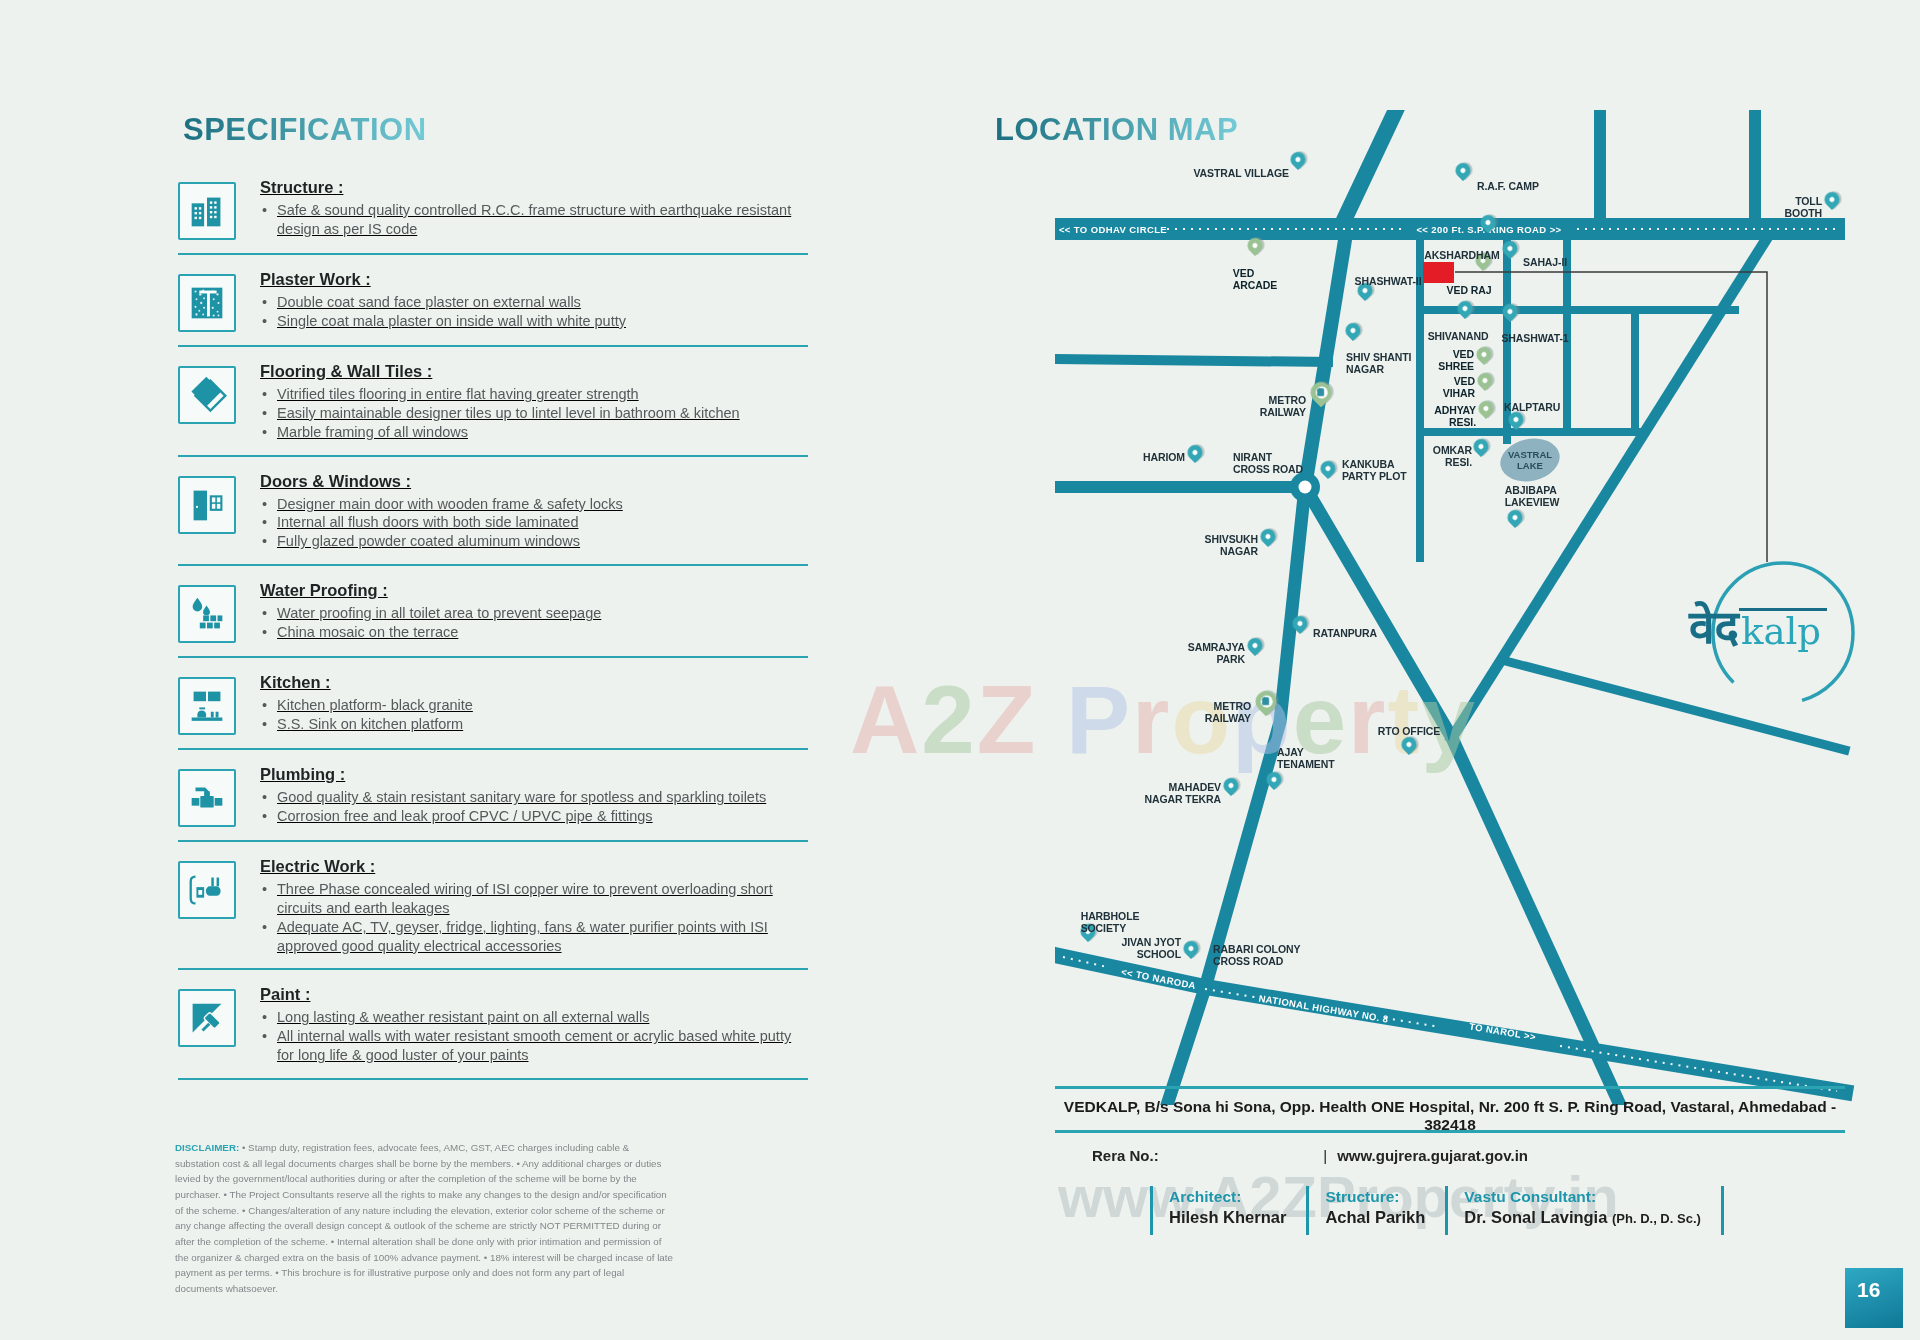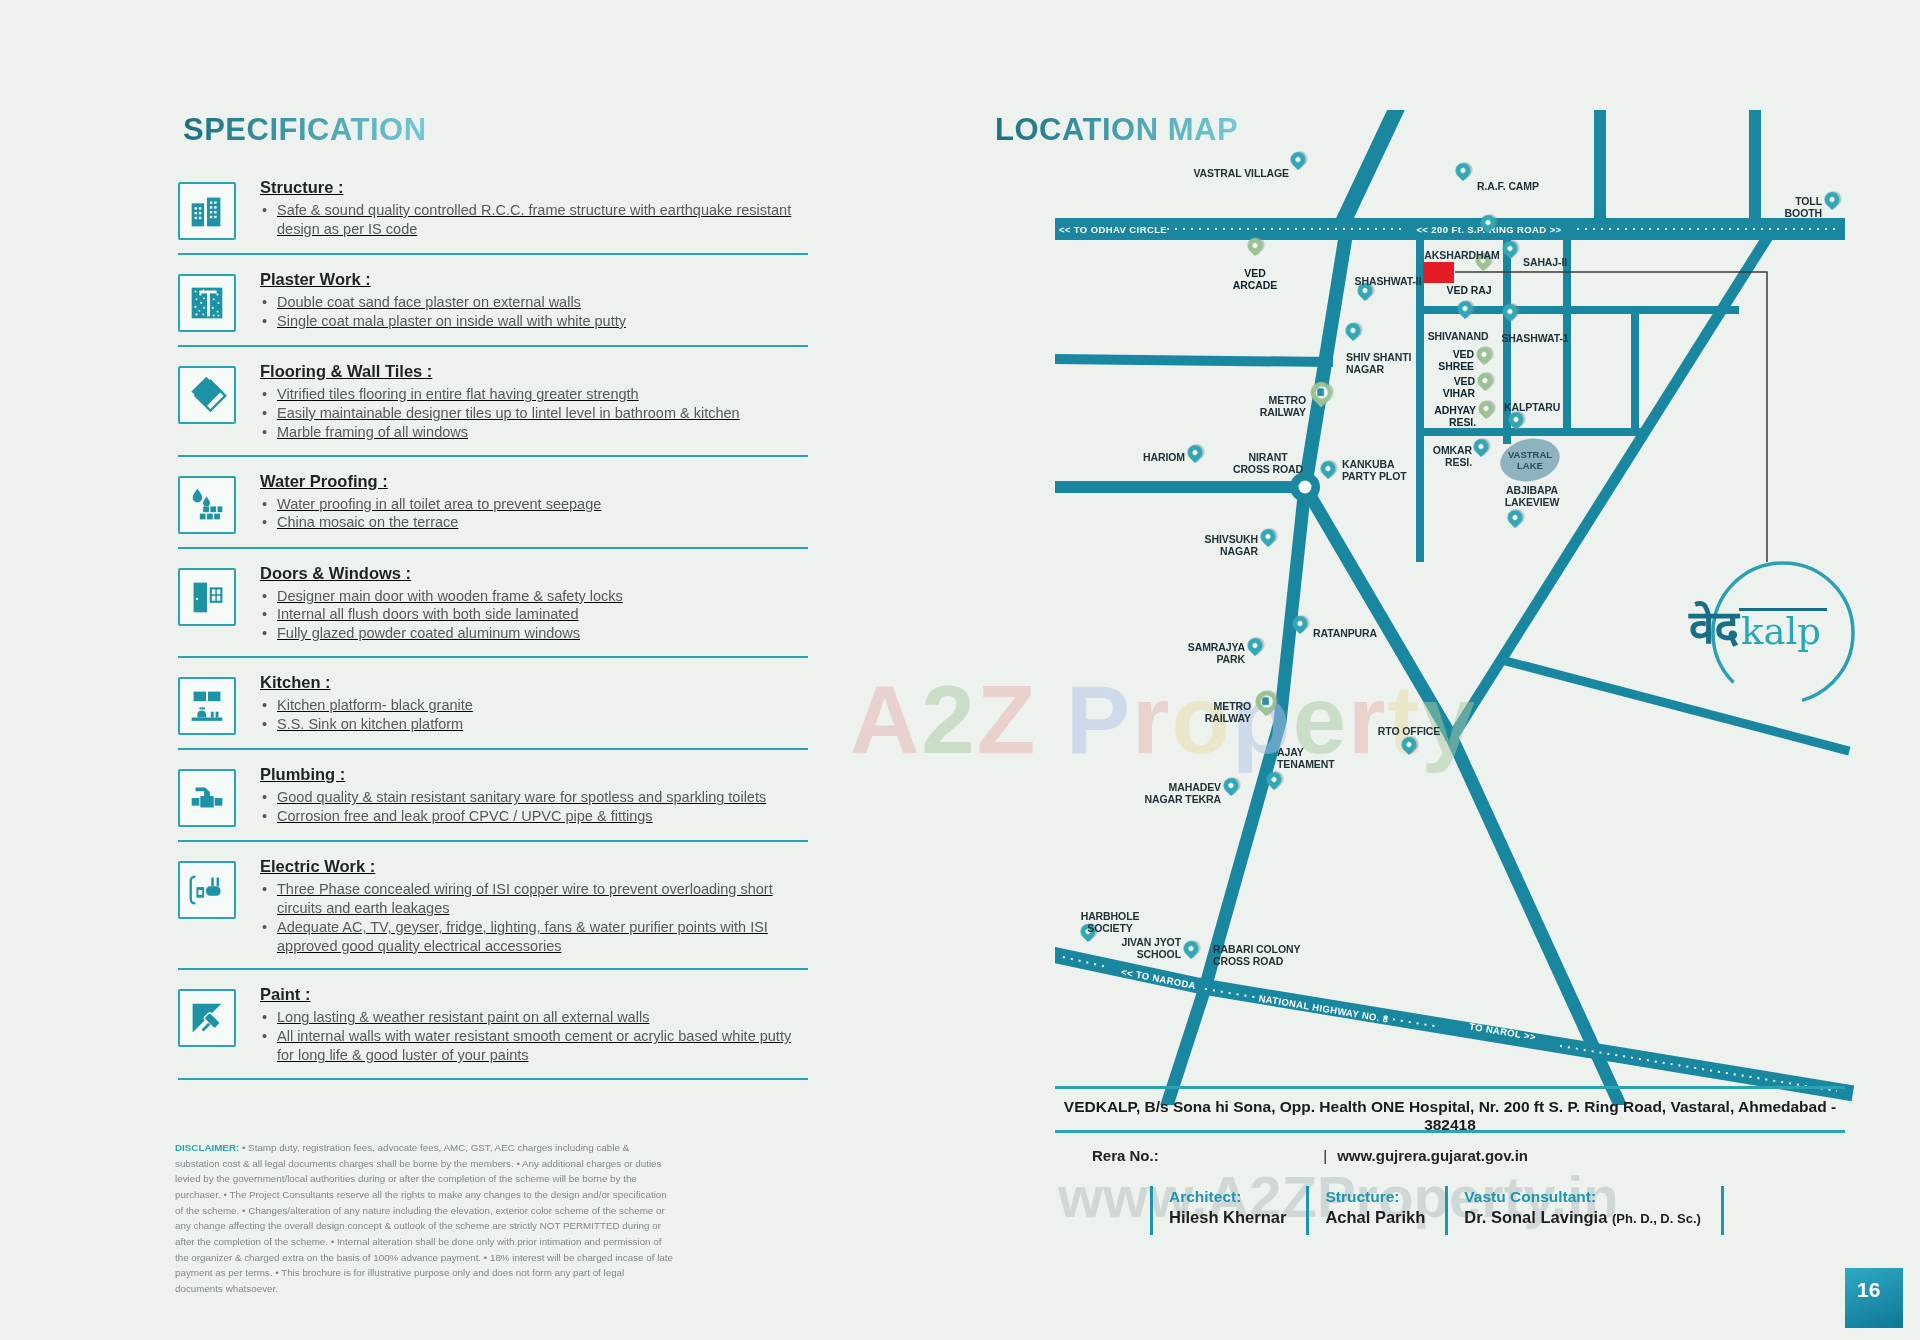--- a/index.html
+++ b/index.html
@@ -27,21 +27,21 @@
 
   .disclaimer{position:absolute;left:175px;top:1140px;width:498px;font-size:9.8px;line-height:1.6;color:#83878a;margin:0;}
   .disclaimer .dl{color:#2aa3b2;font-weight:bold;}
 
   
   .map{position:absolute;left:1055px;top:110px;width:815px;height:995px;}
   .roads{position:absolute;left:0;top:0;}
   .map-label{position:absolute;font-size:10.5px;font-weight:bold;color:#20313a;line-height:1.16;white-space:pre-line;transform:translateY(-50%);z-index:8;letter-spacing:-.1px;}
   .al-left{text-align:left;}
   .al-right{text-align:right;transform:translate(-100%,-50%);}
-  .al-center{text-align:center;transform:translate(-50%,-50%);}
+  .al-center{text-align:left;transform:translate(-50%,-50%);}
   .map-label.strong{color:#0e232b;font-weight:800;}
   .pin-wrap{position:absolute;transform:translate(-50%,-100%);z-index:7;}
   .pin-shape{width:15px;height:15px;border-radius:50% 50% 50% 0;transform:rotate(-45deg);position:relative;filter:drop-shadow(2px 1px 0 rgba(125,145,148,.45));}
   .pin-shape.teal{background:#33a7b5;}
   .pin-shape.green{background:#9ac293;}
   .pin-shape::after{content:"";position:absolute;width:5px;height:5px;background:#fff;border-radius:50%;left:5px;top:5px;}
   .pin-shape.metro{width:21px;height:21px;background:#9ac293;}
   .pin-shape.metro::after{width:12px;height:12px;left:4.5px;top:4.5px;}
   .train{position:absolute;z-index:2;width:7px;height:8px;background:#2e8fa0;left:7px;top:6px;border-radius:2px 2px 1px 1px;transform:rotate(45deg);}
   .site-marker{position:absolute;left:368px;top:152px;width:31px;height:21px;background:#e31c25;z-index:6;}
@@ -165,56 +165,56 @@
           <ul>
             <li>Vitrified tiles flooring in entire flat having greater strength</li>
             <li>Easily maintainable designer tiles up to lintel level in bathroom &amp; kitchen</li>
             <li>Marble framing of all windows</li>
           </ul>
         </div>
       </section>
       <section class="spec-section">
         <div class="icon-box">
           <svg viewBox="0 0 48 48">
+            <rect x="10" y="9" width="14" height="31" fill="#1d93a5"></rect>
+            <circle cx="13.5" cy="26" r="1.1" fill="#fff"></circle>
+            <rect x="28" y="15" width="11" height="14" fill="none" stroke="#1d93a5" stroke-width="2.2"></rect>
+            <line x1="33.5" y1="15" x2="33.5" y2="29" stroke="#1d93a5" stroke-width="1.6"></line>
+            <line x1="28" y1="22" x2="39" y2="22" stroke="#1d93a5" stroke-width="1.6"></line>
+          </svg>
+        </div>
+        <div class="spec-text">
+          <h3>Doors &amp; Windows :</h3>
+          <ul>
+            <li>Designer main door with wooden frame &amp; safety locks</li>
+            <li>Internal all flush doors with both side laminated</li>
+            <li>Fully glazed powder coated aluminum windows</li>
+          </ul>
+        </div>
+      </section>
+      <section class="spec-section">
+        <div class="icon-box">
+          <svg viewBox="0 0 48 48">
             <g fill="#1d93a5">
               <path d="M14 7c3 4.2 5 6.8 5 9.4a5 5 0 0 1-10 0C9 13.8 11 11.2 14 7z"></path>
               <path d="M23.5 15c2.1 3 3.6 4.9 3.6 6.8a3.6 3.6 0 0 1-7.2 0c0-1.9 1.5-3.8 3.6-6.8z"></path>
               <rect x="20" y="25.5" width="6" height="6"></rect>
               <rect x="27.5" y="25.5" width="6" height="6"></rect>
               <rect x="35" y="25.5" width="5" height="6"></rect>
               <rect x="16.5" y="33" width="6" height="6"></rect>
               <rect x="24" y="33" width="6" height="6"></rect>
               <rect x="31.5" y="33" width="6" height="6"></rect>
             </g>
           </svg>
         </div>
         <div class="spec-text">
           <h3>Water Proofing :</h3>
           <ul>
             <li>Water proofing in all toilet area to prevent seepage</li>
             <li>China mosaic on the terrace</li>
-          </ul>
-        </div>
-      </section>
-      <section class="spec-section">
-        <div class="icon-box">
-          <svg viewBox="0 0 48 48">
-            <rect x="10" y="9" width="14" height="31" fill="#1d93a5"></rect>
-            <circle cx="13.5" cy="26" r="1.1" fill="#fff"></circle>
-            <rect x="28" y="15" width="11" height="14" fill="none" stroke="#1d93a5" stroke-width="2.2"></rect>
-            <line x1="33.5" y1="15" x2="33.5" y2="29" stroke="#1d93a5" stroke-width="1.6"></line>
-            <line x1="28" y1="22" x2="39" y2="22" stroke="#1d93a5" stroke-width="1.6"></line>
-          </svg>
-        </div>
-        <div class="spec-text">
-          <h3>Doors &amp; Windows :</h3>
-          <ul>
-            <li>Designer main door with wooden frame &amp; safety locks</li>
-            <li>Internal all flush doors with both side laminated</li>
-            <li>Fully glazed powder coated aluminum windows</li>
           </ul>
         </div>
       </section>
       <section class="spec-section">
         <div class="icon-box">
           <svg viewBox="0 0 48 48">
             <g fill="#1d93a5">
               <rect x="10" y="9" width="13" height="10"></rect>
               <rect x="25" y="9" width="13" height="10"></rect>
               <rect x="8" y="36" width="32" height="3.5"></rect>

